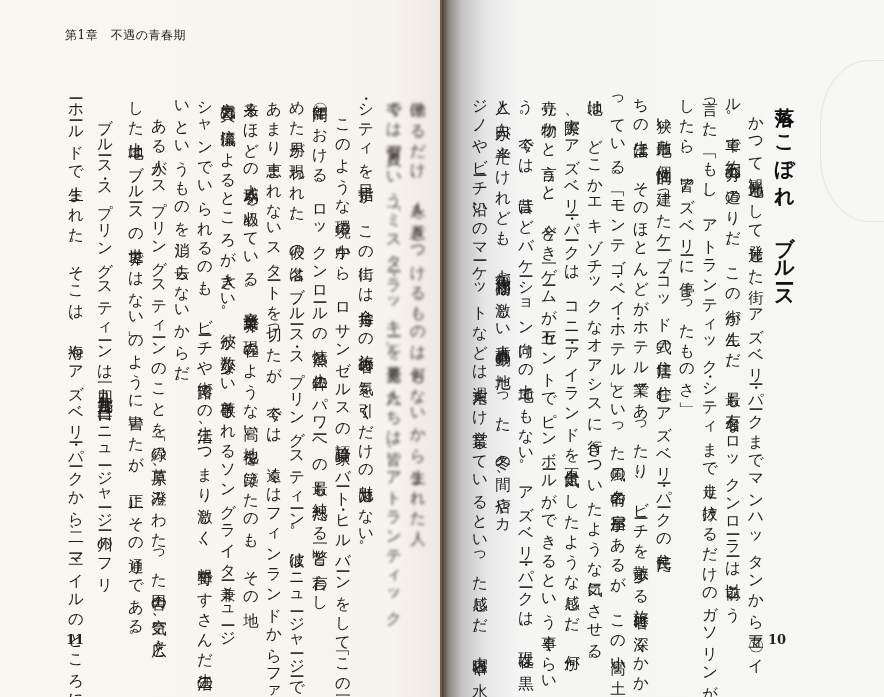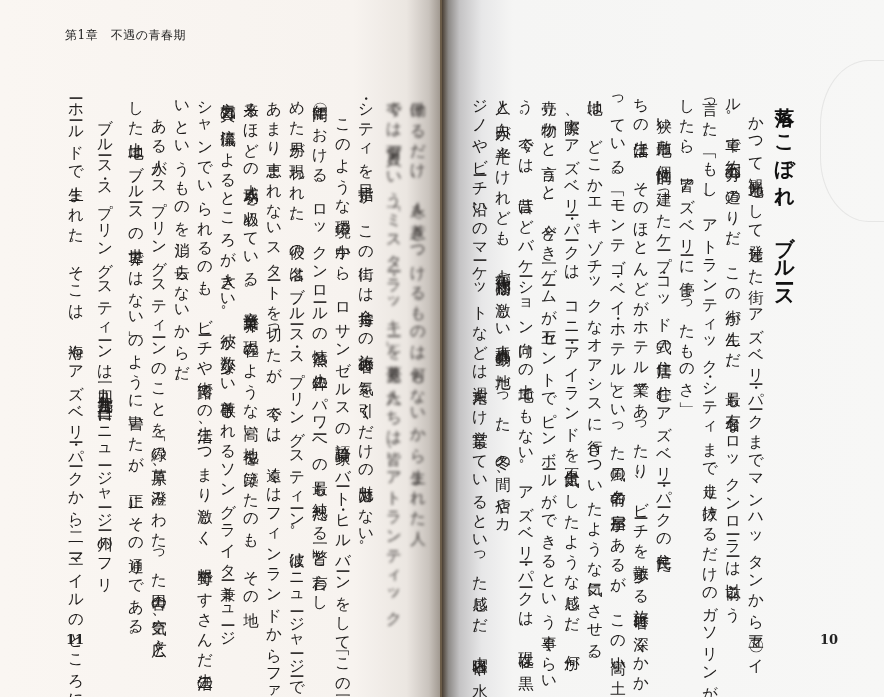--- a/index.html
+++ b/index.html
@@ -2,21 +2,21 @@
 <html><head>
 <meta charset="utf-8">
 <style>
   html, body { margin: 0; padding: 0; }
   body {
     width: 884px; height: 697px; overflow: hidden; position: relative;
     background: #efece8;
     font-family: "DejaVu Serif", "Liberation Serif", serif;
     color: #1d1b1a;
   }
-  .page { position: absolute; top: 0; height: 697px; }
+  .page { position: absolute; top: 0; height: 697px; padding-left: 48px; }
   .page-left {
     left: 0; width: 442px;
     background: linear-gradient(to right, #faf6f2 0%, #f7f3ef 80%, #ebe6e1 92%, #c9c3bd 97%, #9a9289 100%);
   }
   .page-right {
     left: 442px; width: 442px;
     background: linear-gradient(to right, #4a3f33 0%, #8d8a87 1.5%, #c4c3c4 4%, #e7e7e8 9%, #f5f5f4 16%, #f7f7f6 100%);
   }
   .gutter-line {
     position: absolute; left: 440px; top: 0; width: 3px; height: 697px;
@@ -99,13 +99,13 @@
 <div class="col" style="left:654px; top:88px;">　狭い敷地に個性的に建ったケープ・コッド式の住居に住むアズベリー・パークの住民た</div>
 <div class="col" style="left:631px; top:88px;">ちの生活は、そのほとんどがホテル業であったり、ビーチを散歩する旅行者に深くかかわ</div>
 <div class="col" style="left:608px; top:88px;">っている。「モンテゴ・ベイ・ホテル」といった風の名前の宿屋があるが、この小高い土</div>
 <div class="col" style="left:585px; top:88px;">地は、どこかエキゾチックなオアシスに行きついたような気にさせる。</div>
 <div class="col" style="left:562px; top:88px;">　実際、アズベリー・パークは、コニー・アイランドを不景気にしたような感じだ。何が</div>
 <div class="col" style="left:539px; top:88px;">売り物かと言うと、今どき一ゲームが五セントでピンボールができるという事ぐらいだろ</div>
 <div class="col" style="left:516px; top:88px;">う。今では、昔ほどバケーション向けの土地でもない。アズベリー・パークは、現在は黒</div>
 <div class="col" style="left:493px; top:88px;">人と白人が半々だけれども、七〇年代初期は激しい人種暴動の地だった。冬の間、店やカ</div>
 <div class="col" style="left:470px; top:88px;">ジノやビーチ沿いのマーケットなどは週末だけ営業しているといった感じだ。火曜日や水</div>
 
-<div class="page-number" style="left:820px;">10</div>
+<div class="page-number" style="left:768px;">10</div>
 
 </body></html>

